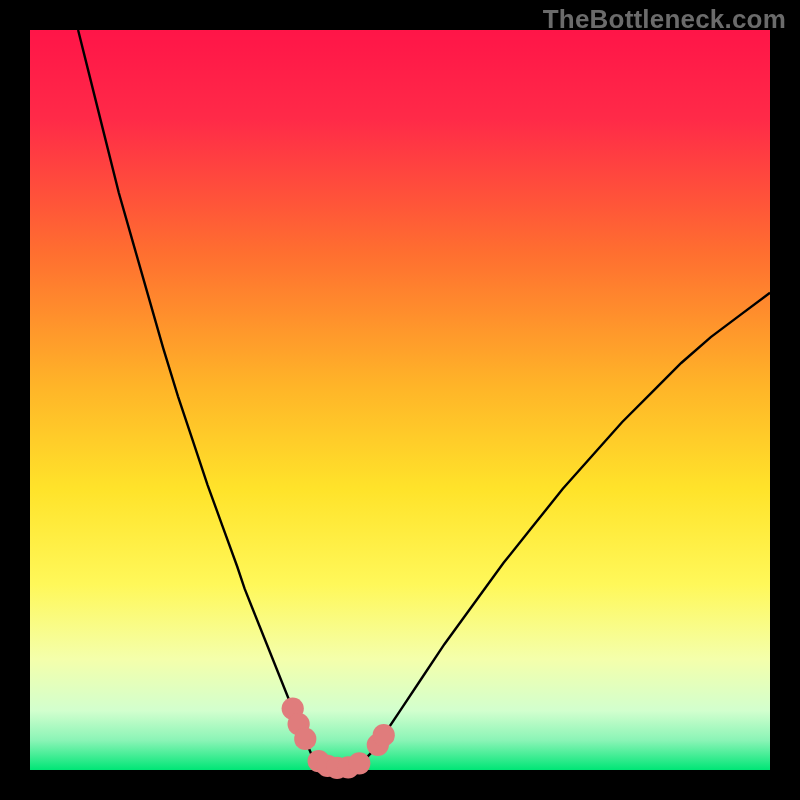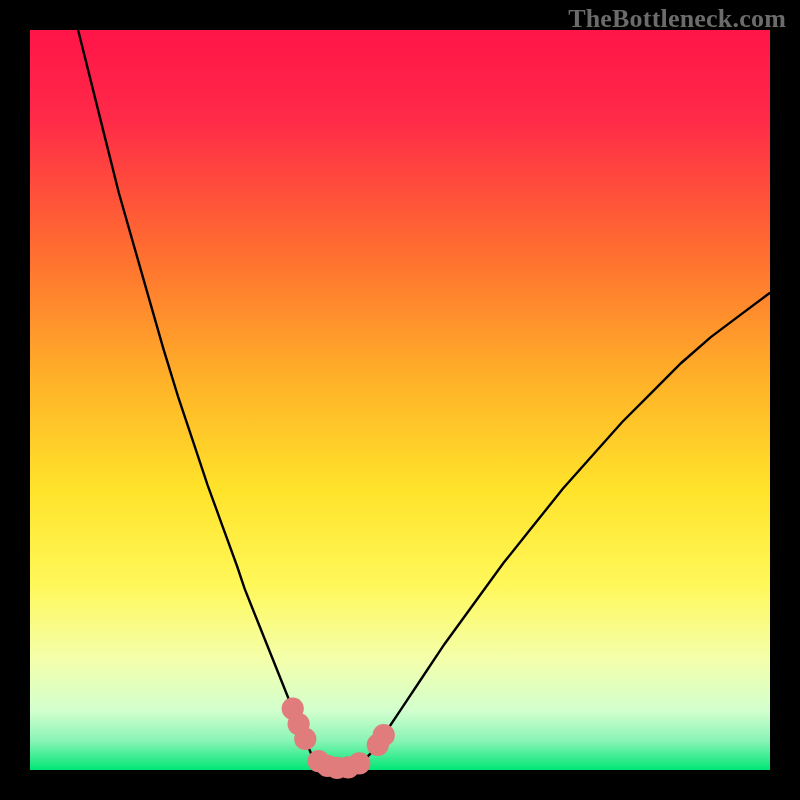--- a/index.html
+++ b/index.html
@@ -7,21 +7,21 @@
   .frame {
     position: relative;
     width: 800px;
     height: 800px;
     background: #000;
   }
   .watermark {
     position: absolute;
     top: 4px;
     right: 14px;
-    font-family: Liberation Serif, serif;
+    font-family: Liberation Sans, sans-serif;
     font-size: 26px;
     font-weight: 600;
     color: #6b6b6b;
     letter-spacing: 0.2px;
     z-index: 3;
   }
   .plot {
     position: absolute;
     left: 30px;
     top: 30px;

